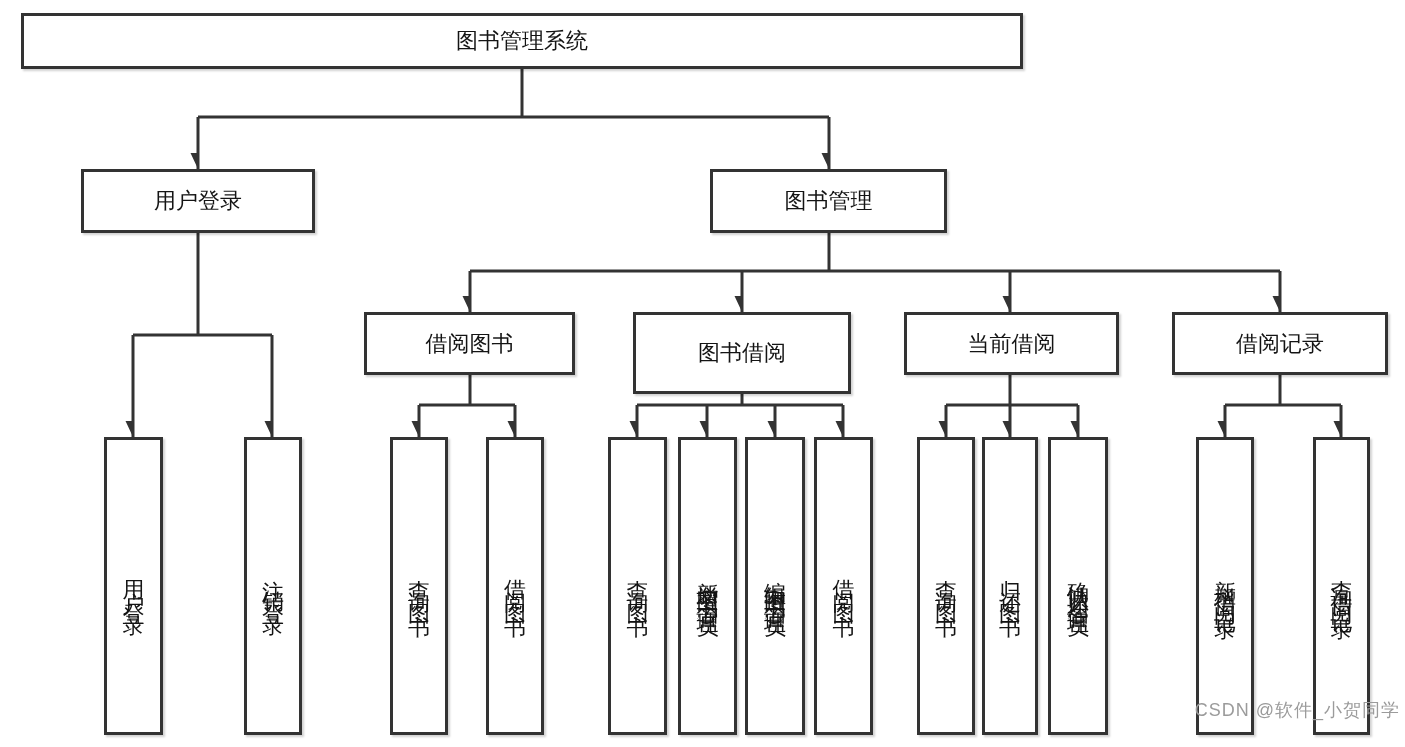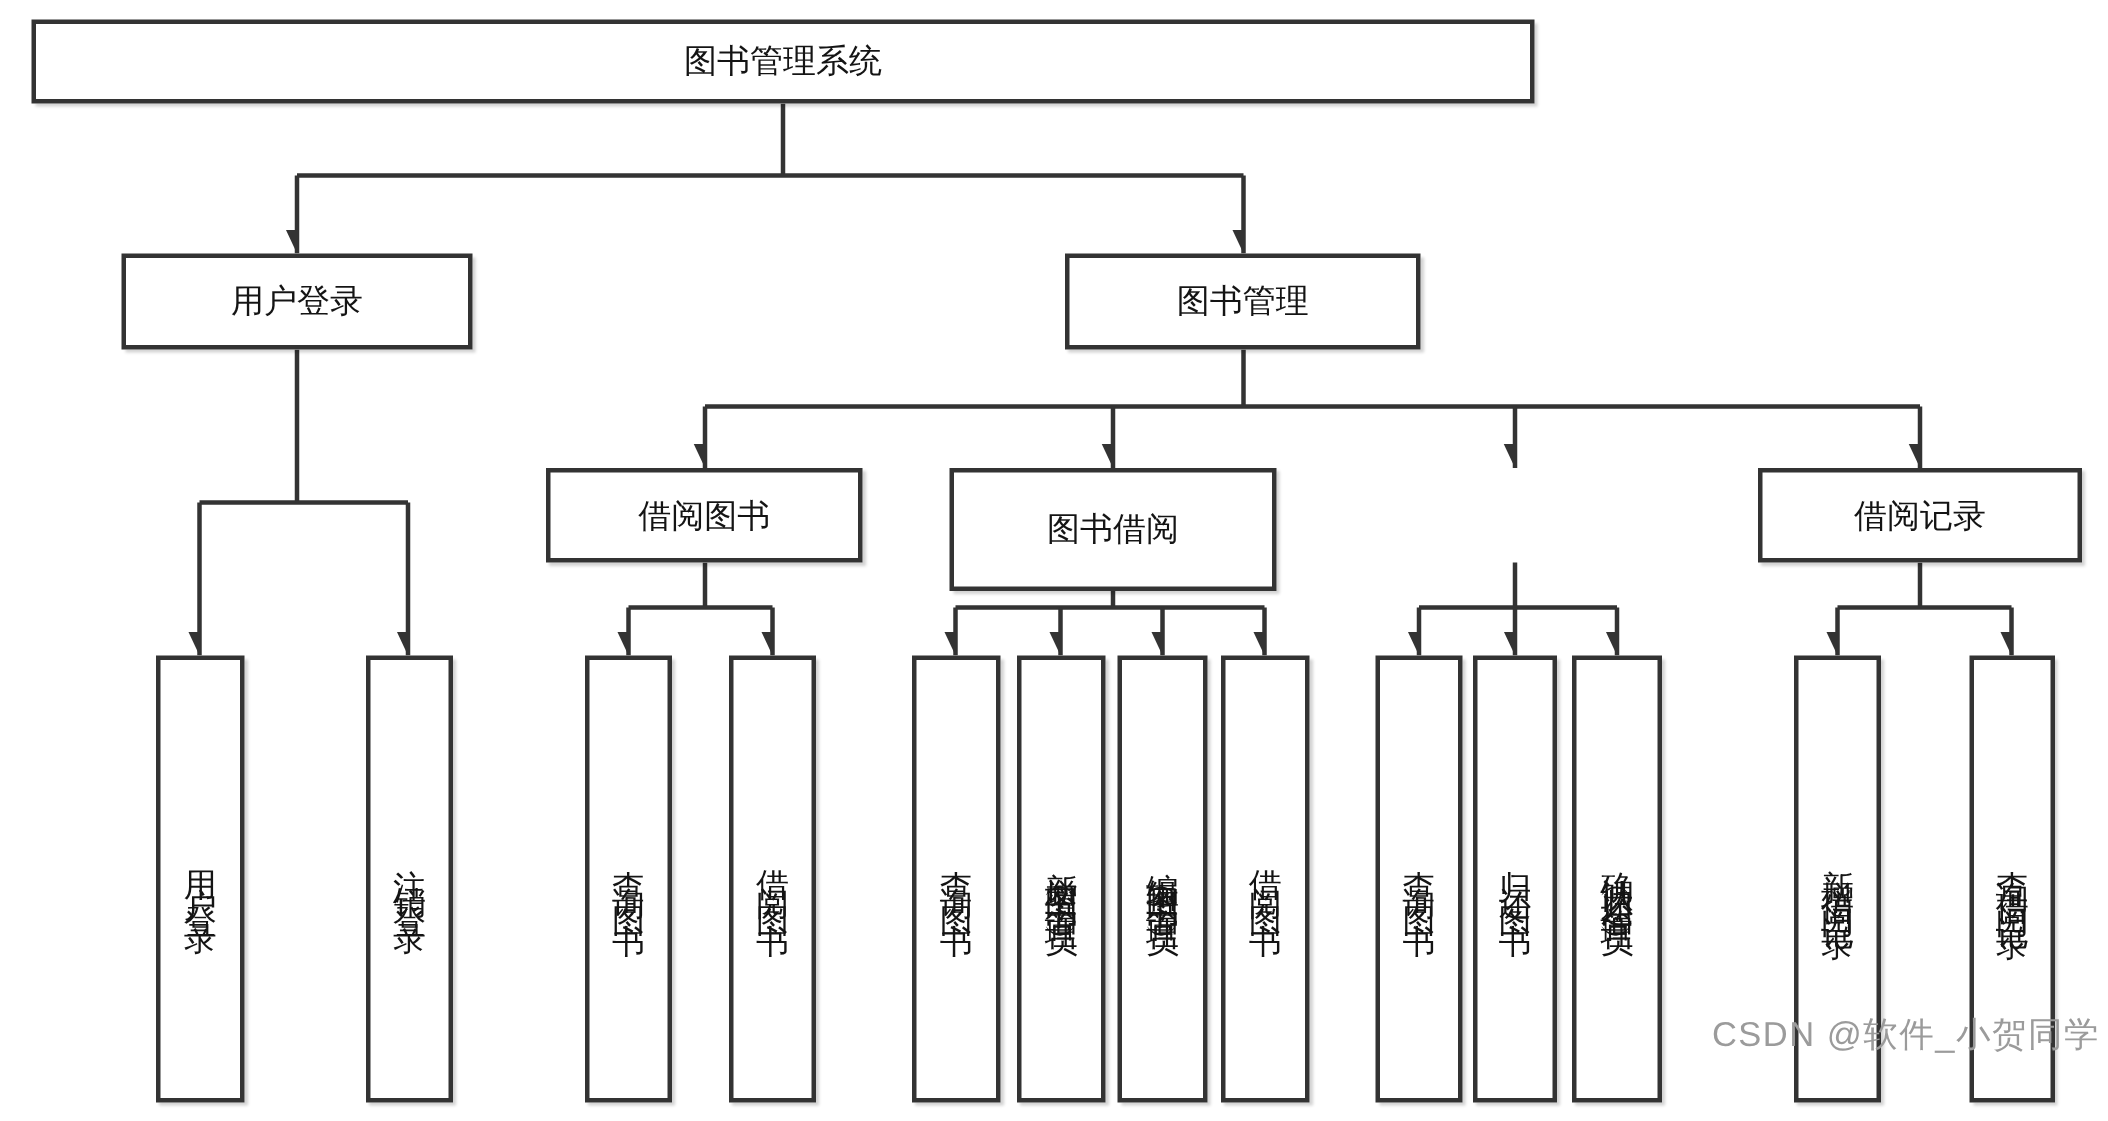--- a/index.html
+++ b/index.html
@@ -28,22 +28,22 @@
   .vbox span {
     writing-mode:vertical-rl;
     text-orientation:mixed;
     letter-spacing:12px;
     white-space:nowrap;
   }
   .vbox span.sp6 { letter-spacing:8px; }
   .vbox span.sp9 { letter-spacing:5px; }
   #watermark {
     position:absolute;
-    right:5px; top:674px;
-    font-size:23px;
+    right:5px; top:698px;
+    font-size:18px;
     color:var(--watermark,#9b9b9b);
     letter-spacing:1px;
   }
 </style>
 </head>
 <body>
 
 <div id="canvas">
 
   <svg id="wires" viewBox="0 0 1405 747" xmlns="http://www.w3.org/2000/svg">
@@ -104,20 +104,23 @@
   <div class="box" style="left:710px; top:169px; width:237px; height:64px;align-items:center;">
     <span>图书管理</span>
   </div>
 
   <div class="box" style="left:364px; top:312px; width:211px; height:63px;">
     <span>借阅图书</span>
   </div>
   <div class="box" style="left:633px; top:312px; width:218px; height:82px;">
     <span>图书借阅</span>
   </div>
+  <div class="box" style="left:904px; top:312px; width:215px; height:63px;">
+    <span>当前借阅</span>
+  </div>
   <div class="box" style="left:1172px; top:312px; width:216px; height:63px;">
     <span>借阅记录</span>
   </div>
 
   <div class="box vbox" style="left:104px; top:437px; width:59px; height:298px;">
     <span>用户登录</span>
   </div>
   <div class="box vbox" style="left:244px; top:437px; width:58px; height:298px;">
     <span>注销登录</span>
   </div>

